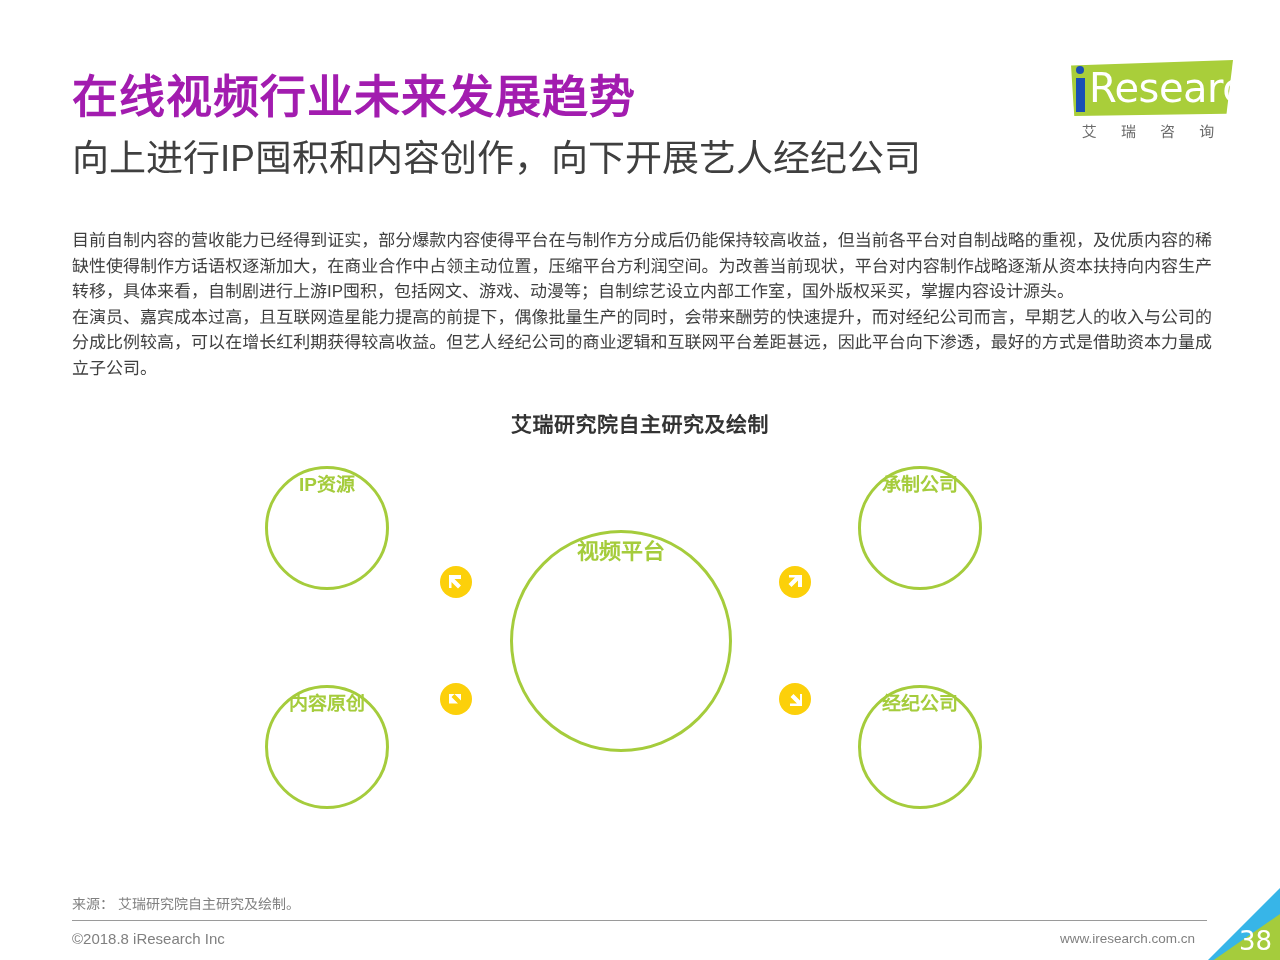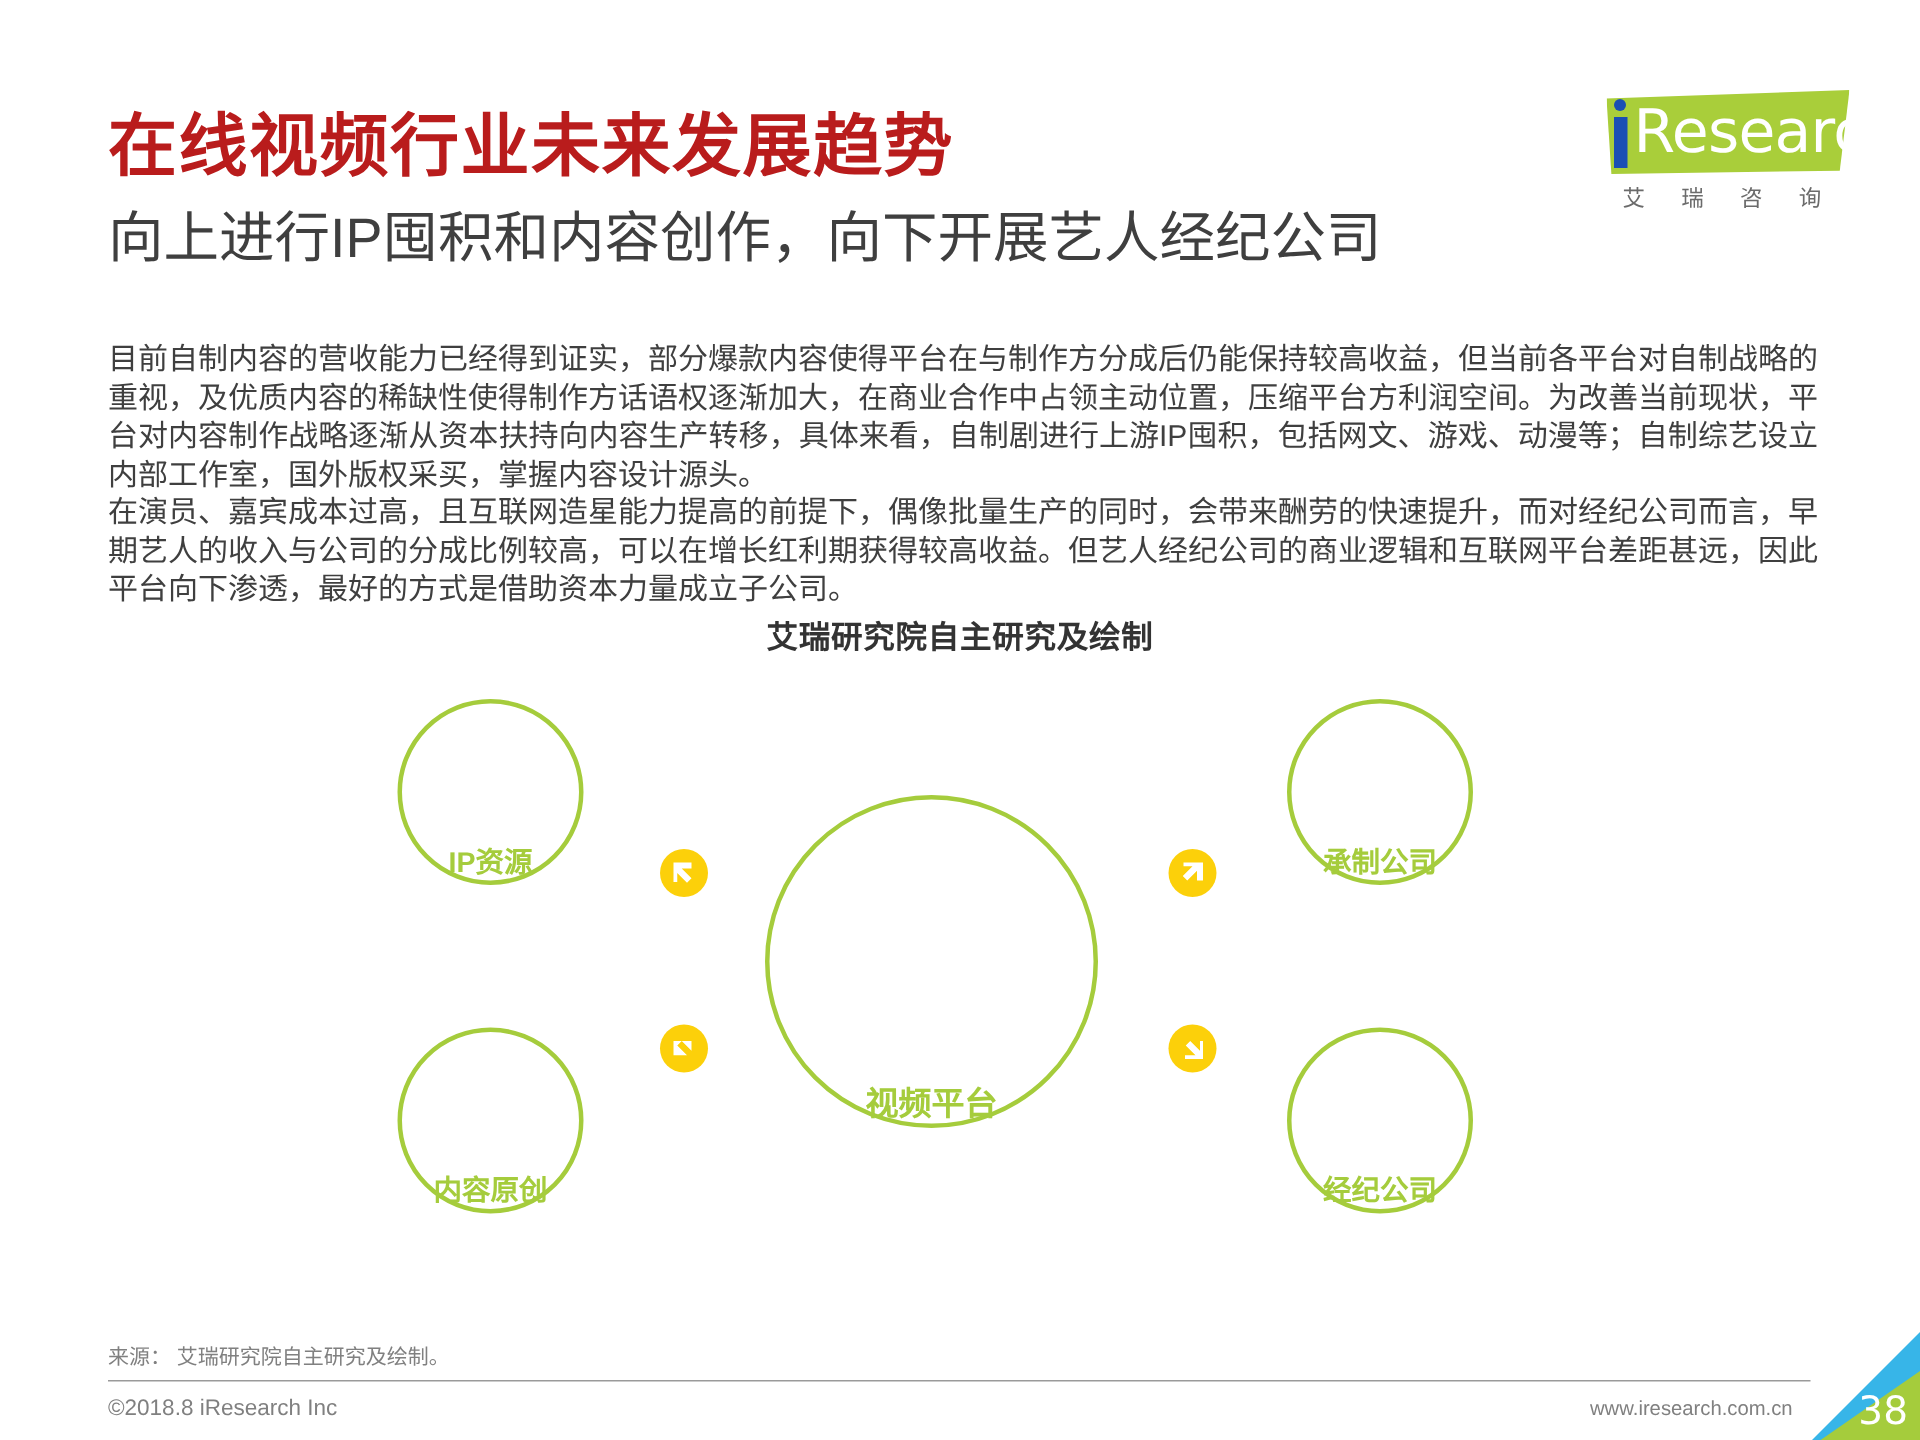--- a/index.html
+++ b/index.html
@@ -66,41 +66,41 @@
     white-space: nowrap;
   }
 
   
   .title-main {
     position: absolute;
     left: 72px; top: 69px;
     font-size: 46px;
     line-height: 56px;
     font-weight: 700;
-    color: #b91c1c;
+    color: #a21caf;
     letter-spacing: 1px;
     white-space: nowrap;
   }
   .title-sub {
     position: absolute;
     left: 72px; top: 138px;
     font-size: 37px;
     line-height: 42px;
     font-weight: 400;
     color: #3f3f3f;
     letter-spacing: 0px;
     white-space: nowrap;
   }
 
   
   .body-copy {
     position: absolute;
     left: 72px; top: 228px;
     width: 1140px;
-    font-size: 20px;
+    font-size: 17px;
     line-height: 25.5px;
     color: #3f3f3f;
     text-align: justify;
     text-justify: inter-ideograph;
   }
   .body-copy p { margin: 0; }
 
   
   .chart-title {
     position: absolute;
@@ -118,21 +118,21 @@
     position: absolute;
     left: 0px; top: 440px;
     width: 1280px; height: 420px;
   }
   .node {
     position: absolute;
     border: 3px solid #a5cc3c;
     border-radius: 50%;
     background: #ffffff;
     display: flex;
-    align-items: flex-end;
+    align-items: flex-start;
     justify-content: center;
     color: #a5cc3c;
     font-weight: 700;
     text-align: center;
   }
   .node-outer {
     width: 124px; height: 124px;
     font-size: 19px;
   }
   .node-center {

